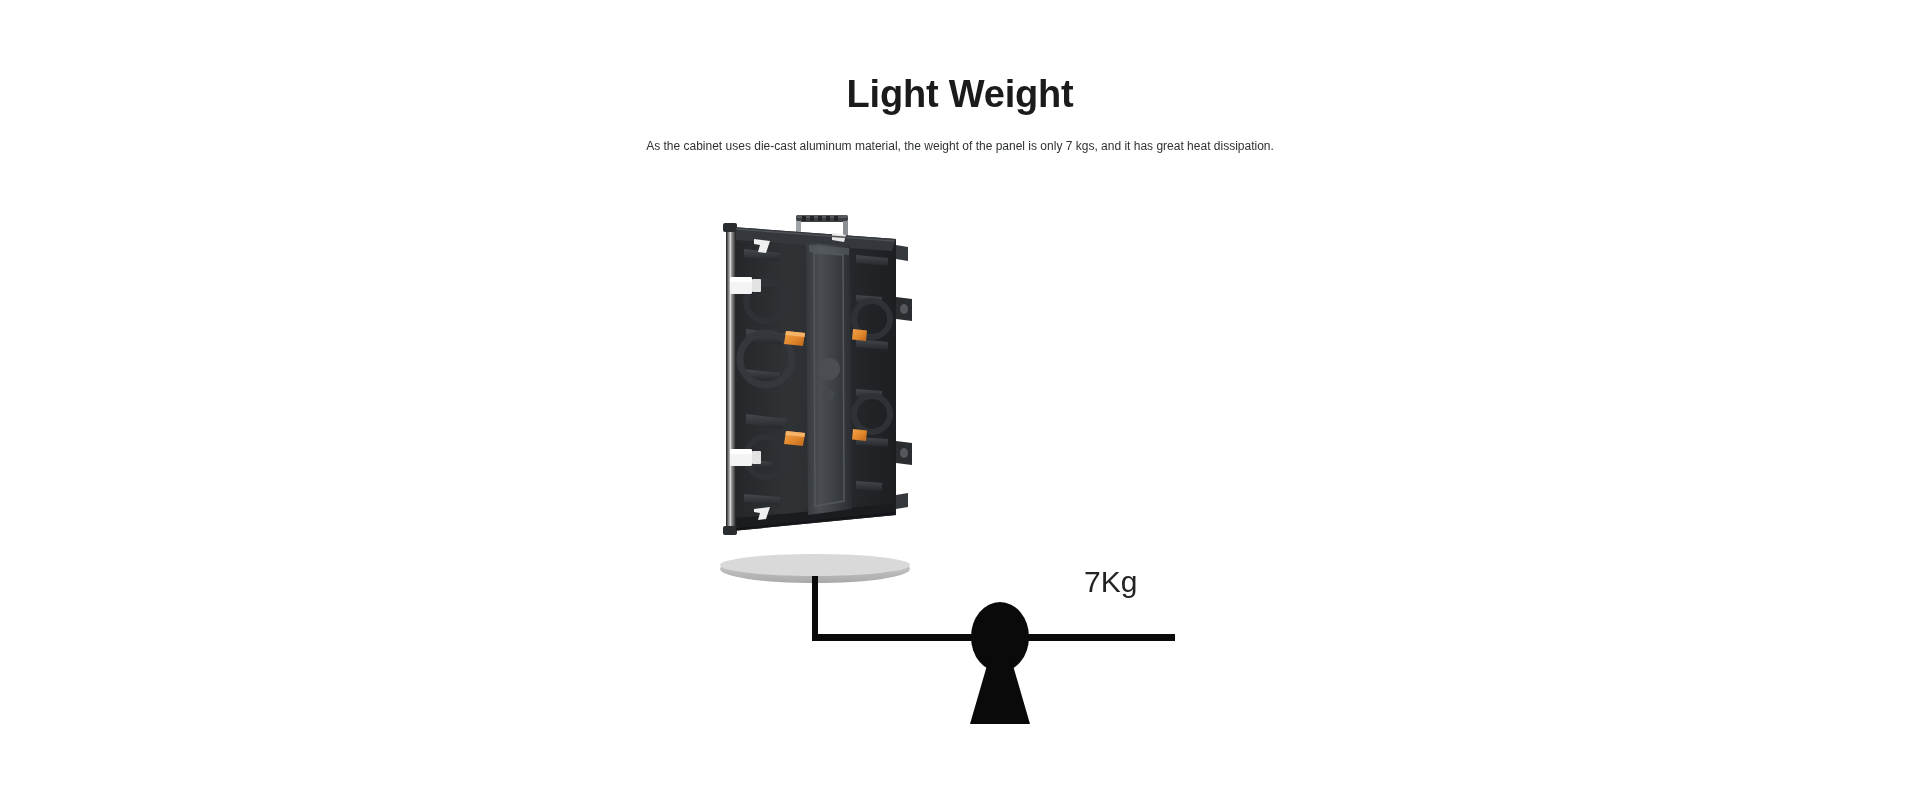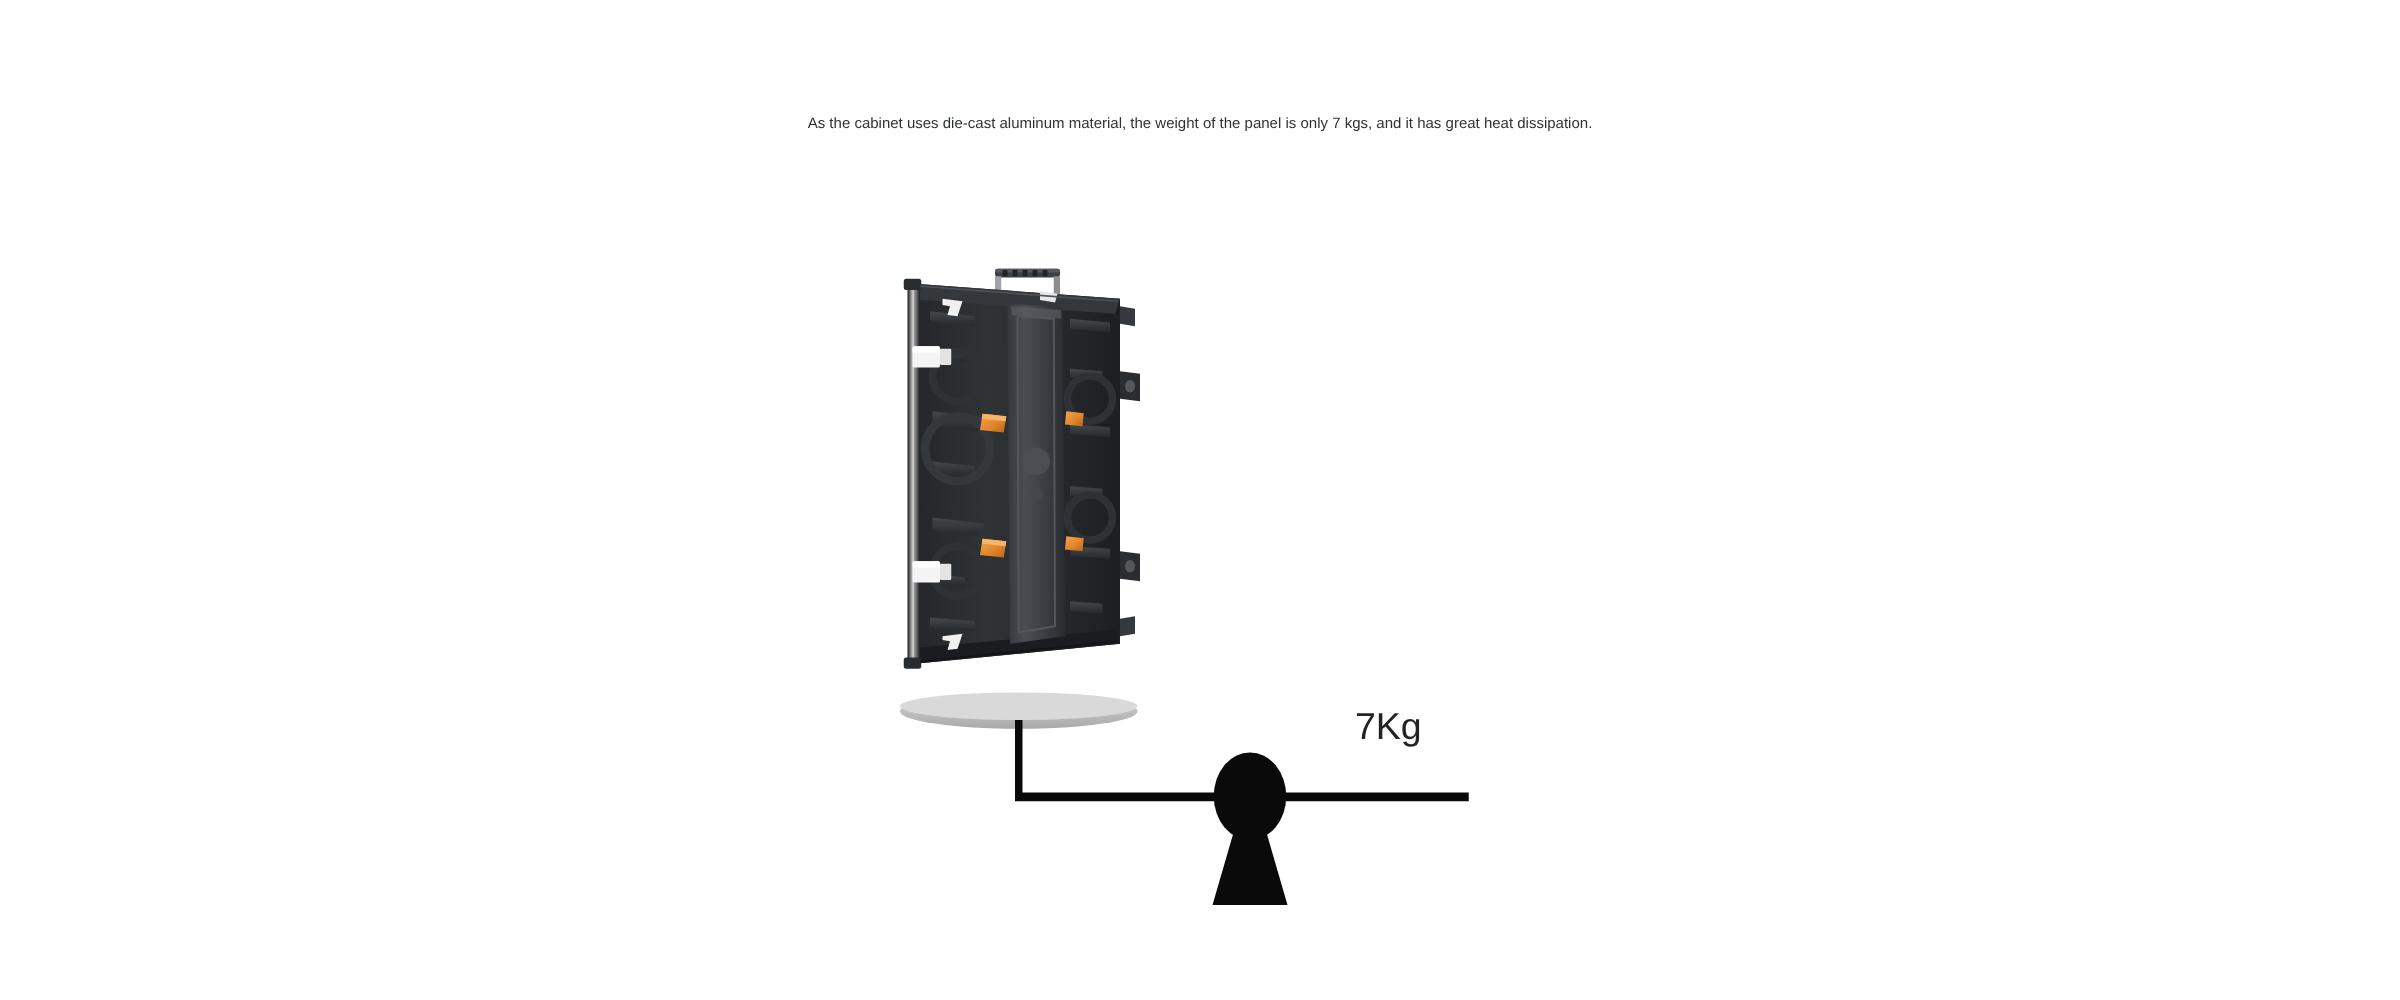--- a/index.html
+++ b/index.html
@@ -90,20 +90,21 @@
     font-family: "Liberation Sans", "DejaVu Sans", sans-serif;
     white-space: nowrap;
   }
 </style>
 </head>
 <body>
 
 <div class="page">
 
   <div class="heading-block">
+    <h1 class="page-title">Light Weight</h1>
     <p class="page-subtitle">As the cabinet uses die-cast aluminum material, the weight of the panel is only 7 kgs, and it has great heat dissipation.</p>
   </div>
 
   <div class="stage">
 
     <div class="cabinet">
       <svg viewBox="0 0 215 340" xmlns="http://www.w3.org/2000/svg" aria-hidden="true">
         <defs>
           <linearGradient id="bodyGrad" x1="0" y1="0" x2="1" y2="0">
             <stop offset="0%" stop-color="#242629"></stop>

